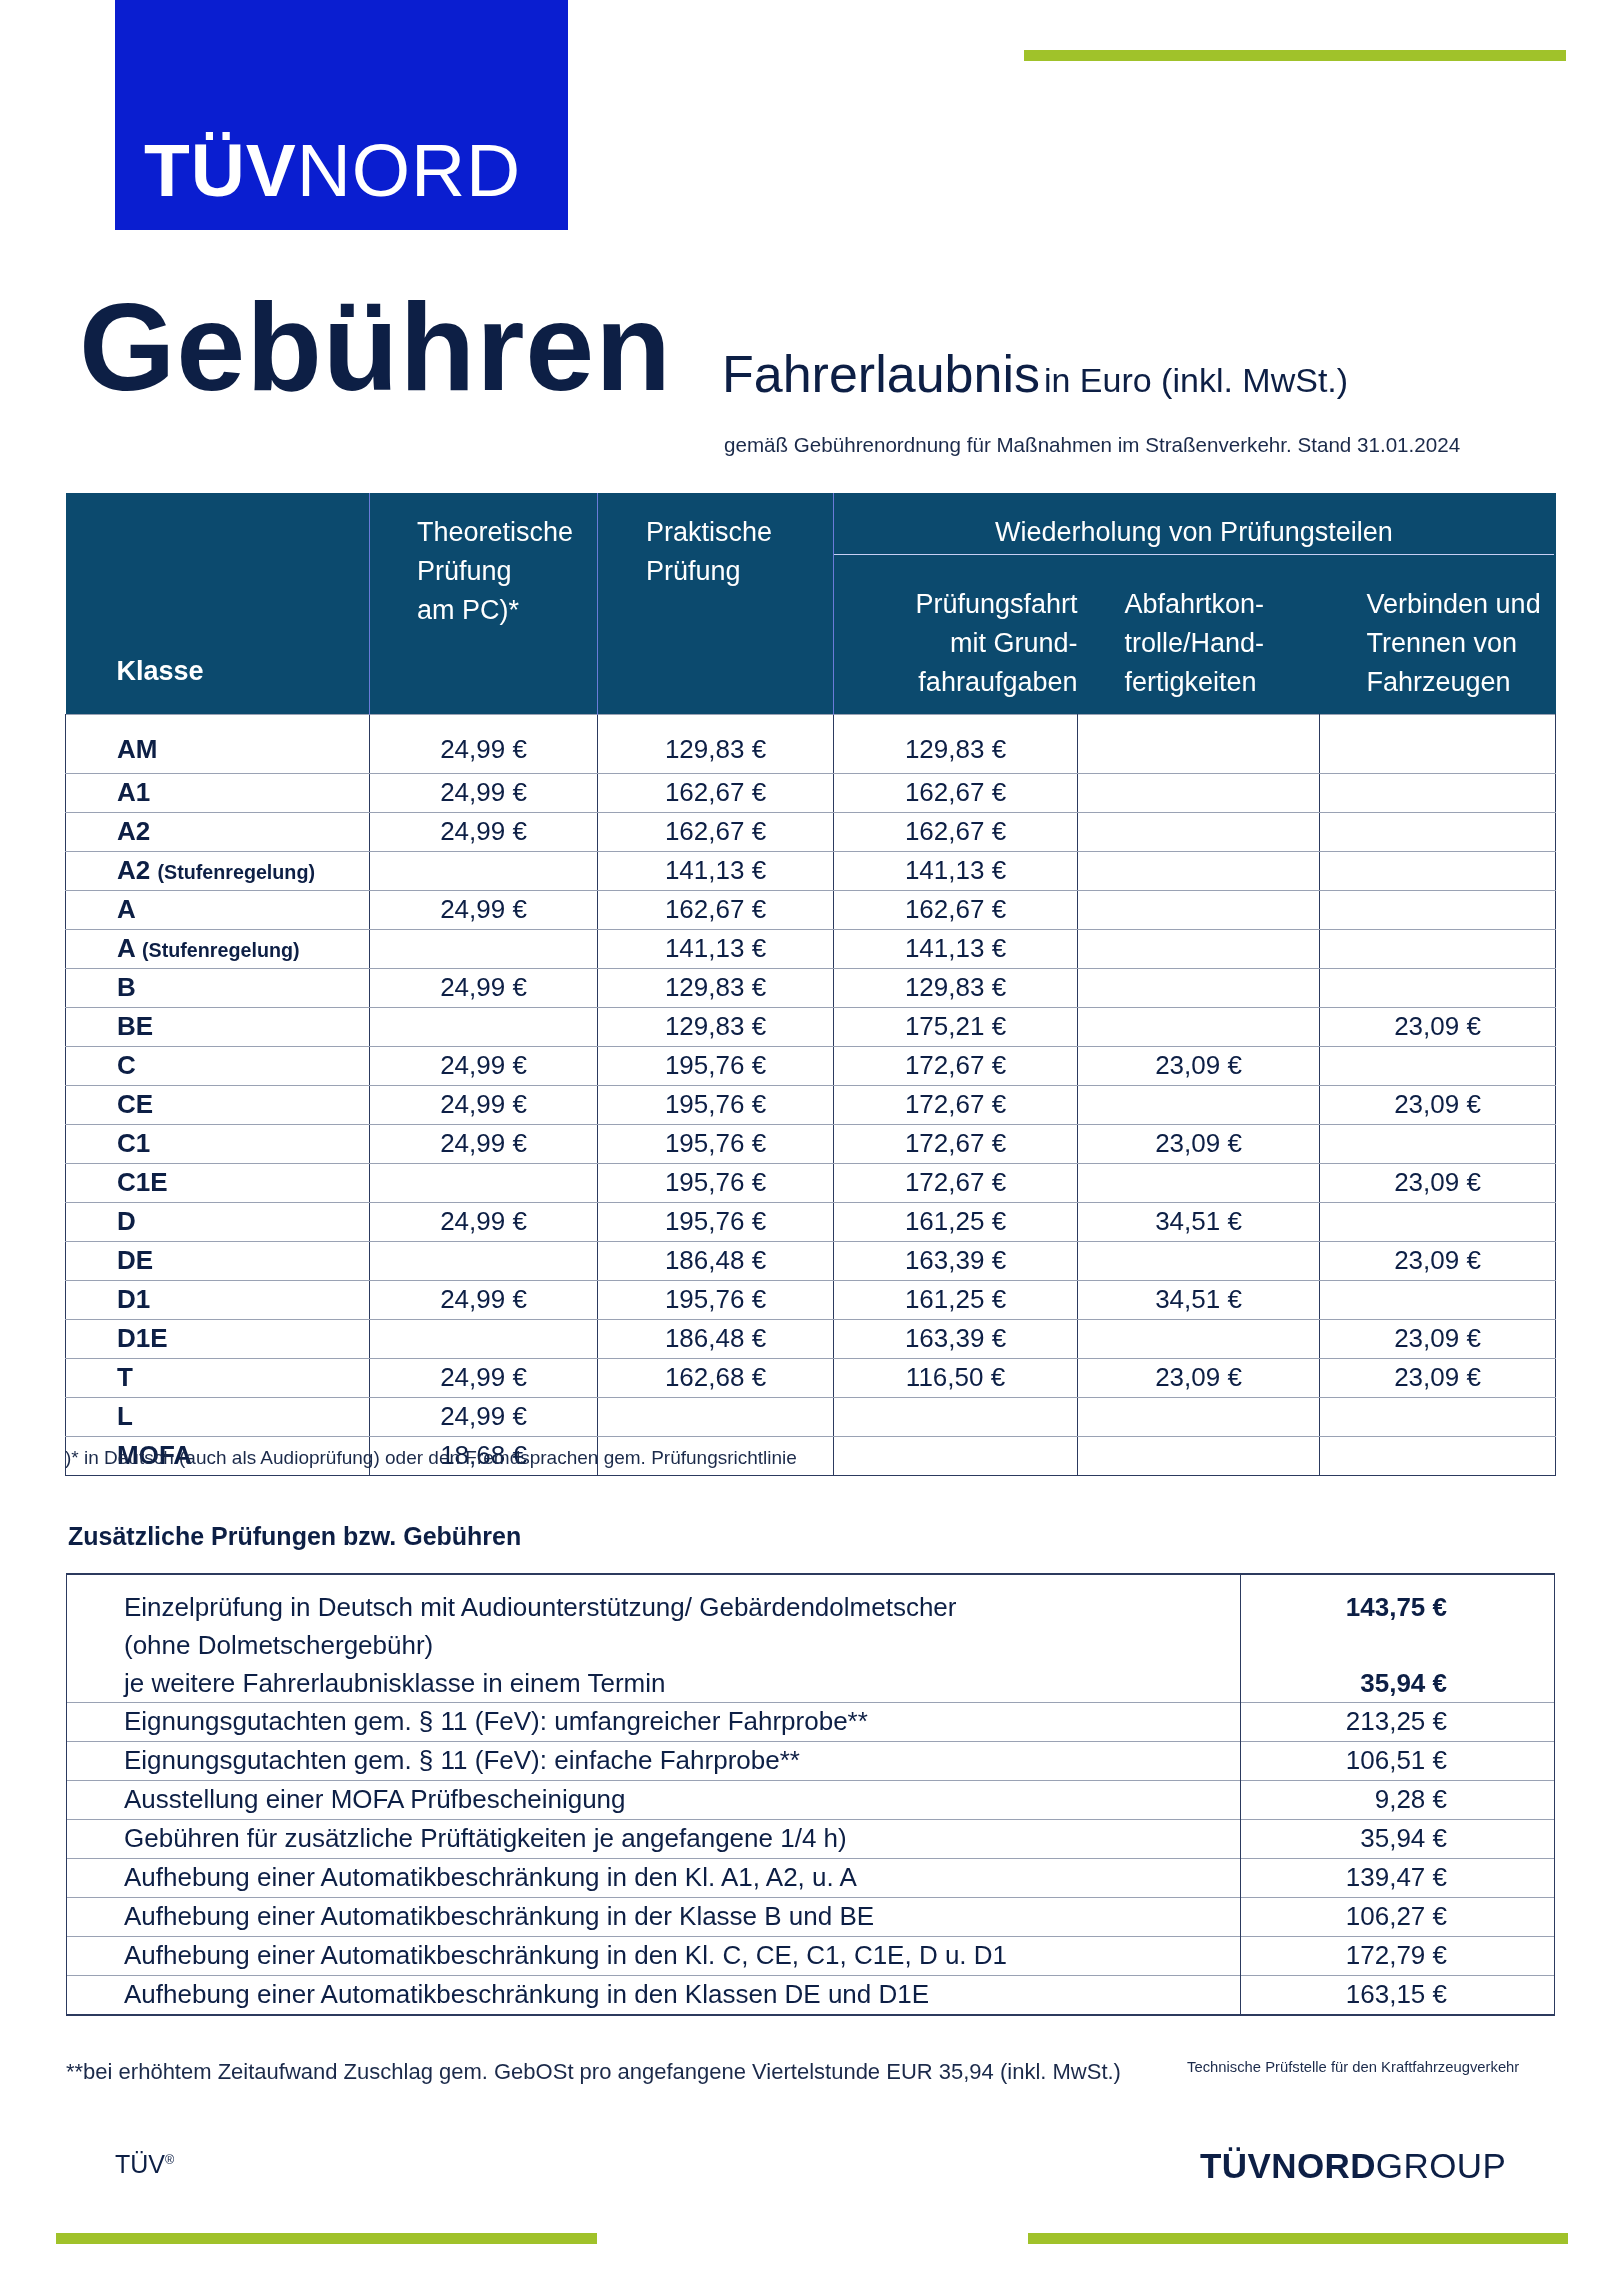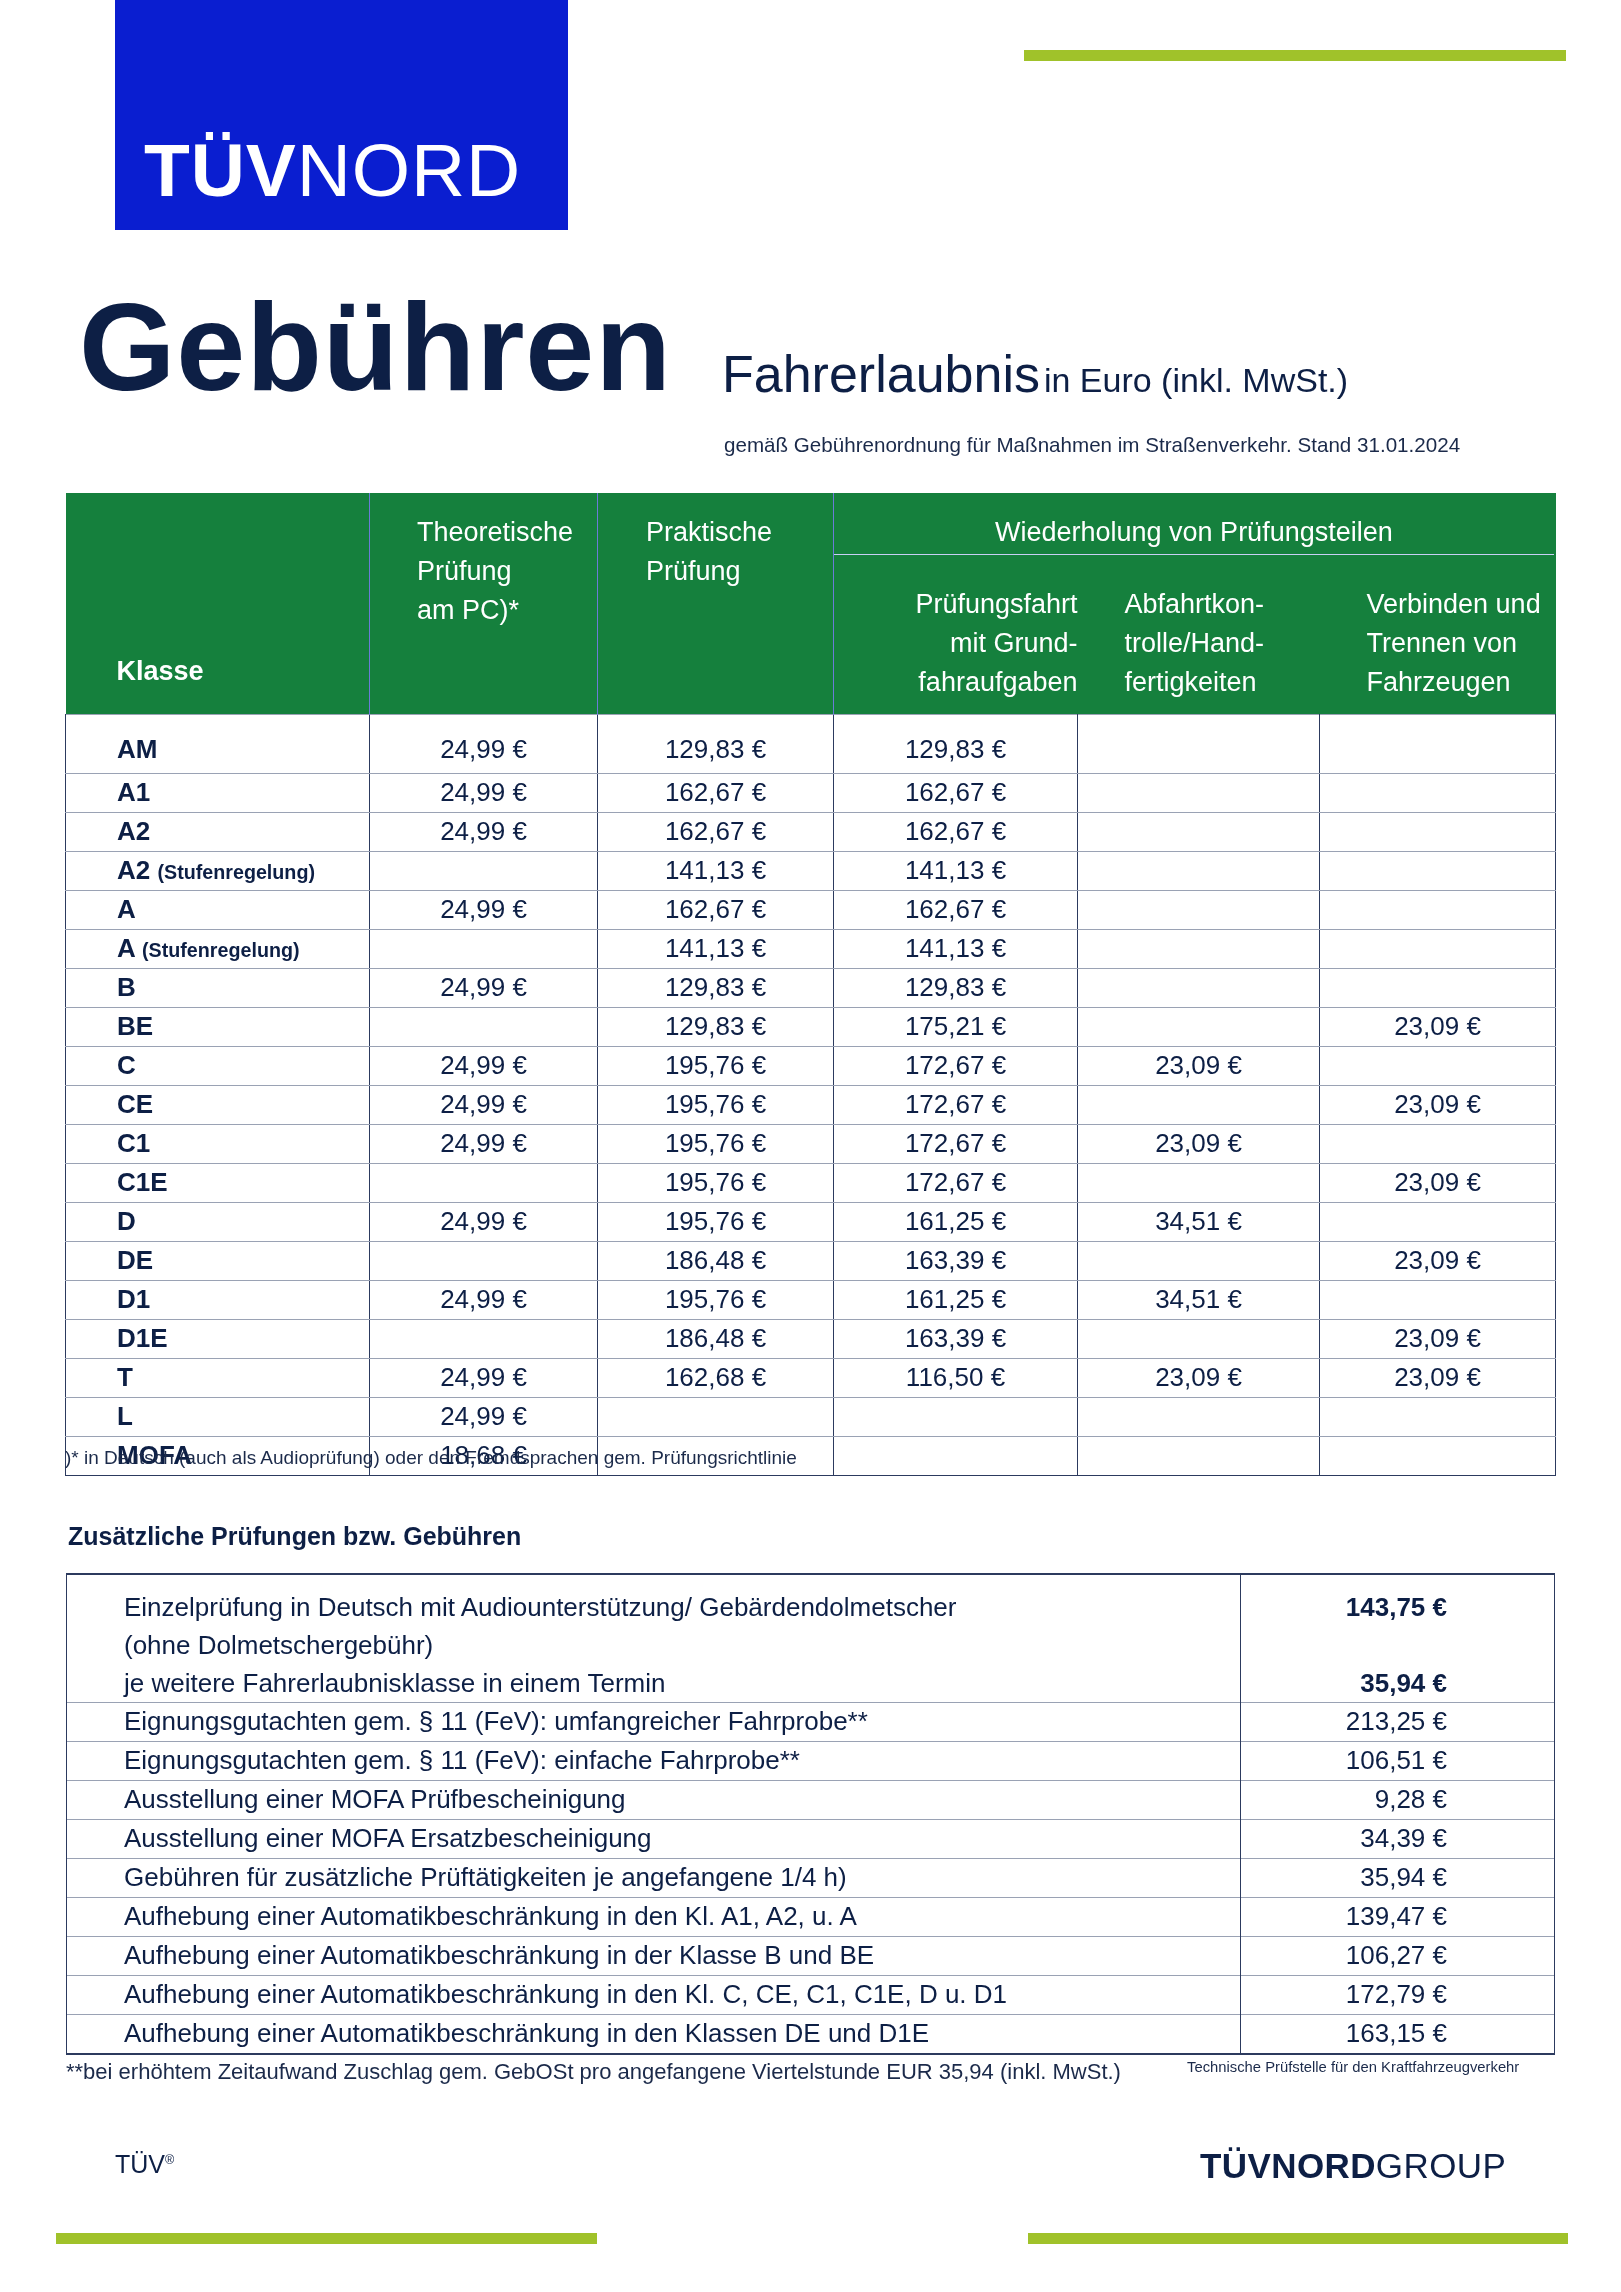--- a/index.html
+++ b/index.html
@@ -19,21 +19,21 @@
   
   .title-main { left: 79px; top: 285px; font-size: 124px; line-height: 124px; font-weight: 700;
                 color: #0d1f45; white-space: nowrap; letter-spacing: 0.9px; }
   .title-sub { left: 722px; top: 344px; white-space: nowrap; color: #0d1f45; }
   .title-sub .big { font-size: 52px; }
   .title-sub .small { font-size: 34px; }
   .subline { left: 724px; top: 433px; font-size: 20.6px; color: #1b2a4a; white-space: nowrap; }
 
   
   .fees { left: 65px; top: 493px; width: 1490px; border-collapse: collapse; table-layout: fixed; }
-  .fees th { background: #15803d; color: #fff; font-weight: 400; font-size: 27px; text-align: left;
+  .fees th { background: #0c4a6e; color: #fff; font-weight: 400; font-size: 27px; text-align: left;
              vertical-align: top; line-height: 39px; border-left: 1.8px solid #6b7bd8; padding: 0; }
   .fees th:first-child { border-left: none; }
   .fees .th-klasse { vertical-align: bottom; font-weight: 700; padding: 0 0 23px 51px; }
   .fees .th-theo { padding: 19.7px 0 0 47px; }
   .fees .th-prak { padding: 19.7px 0 0 48px; }
   .fees .th-group { text-align: center; height: 63px; padding-top: 19.7px; border-bottom: 0; }
   .fees .th-group-inner { border-bottom: 1.8px solid #c9d0f5; padding-bottom: 2.7px; margin-right: 1.8px; }
   .fees .th-sub { padding: 9px 0 12.5px 47px; border-left: none; }
   .fees .th-sub.first { border-left: 1.8px solid #6b7bd8; text-align: right; }
   .fees td { font-size: 26px; height: 38px; padding: 0; border: 1.8px solid #2c3a5e;
@@ -303,24 +303,20 @@
       </tr>
       <tr>
         <td class="l">Eignungsgutachten gem. § 11 (FeV): einfache Fahrprobe**</td>
         <td class="r">106,51 €</td>
       </tr>
       <tr>
         <td class="l">Ausstellung einer MOFA Prüfbescheinigung</td>
         <td class="r">9,28 €</td>
       </tr>
       <tr>
-        <td class="l">Ausstellung einer MOFA Ersatzbescheinigung</td>
-        <td class="r">34,39 €</td>
-      </tr>
-      <tr>
         <td class="l">Gebühren für zusätzliche Prüftätigkeiten je angefangene 1/4 h)</td>
         <td class="r">35,94 €</td>
       </tr>
       <tr>
         <td class="l">Aufhebung einer Automatikbeschränkung in den Kl. A1, A2, u. A</td>
         <td class="r">139,47 €</td>
       </tr>
       <tr>
         <td class="l">Aufhebung einer Automatikbeschränkung in der Klasse B und BE</td>
         <td class="r">106,27 €</td>

